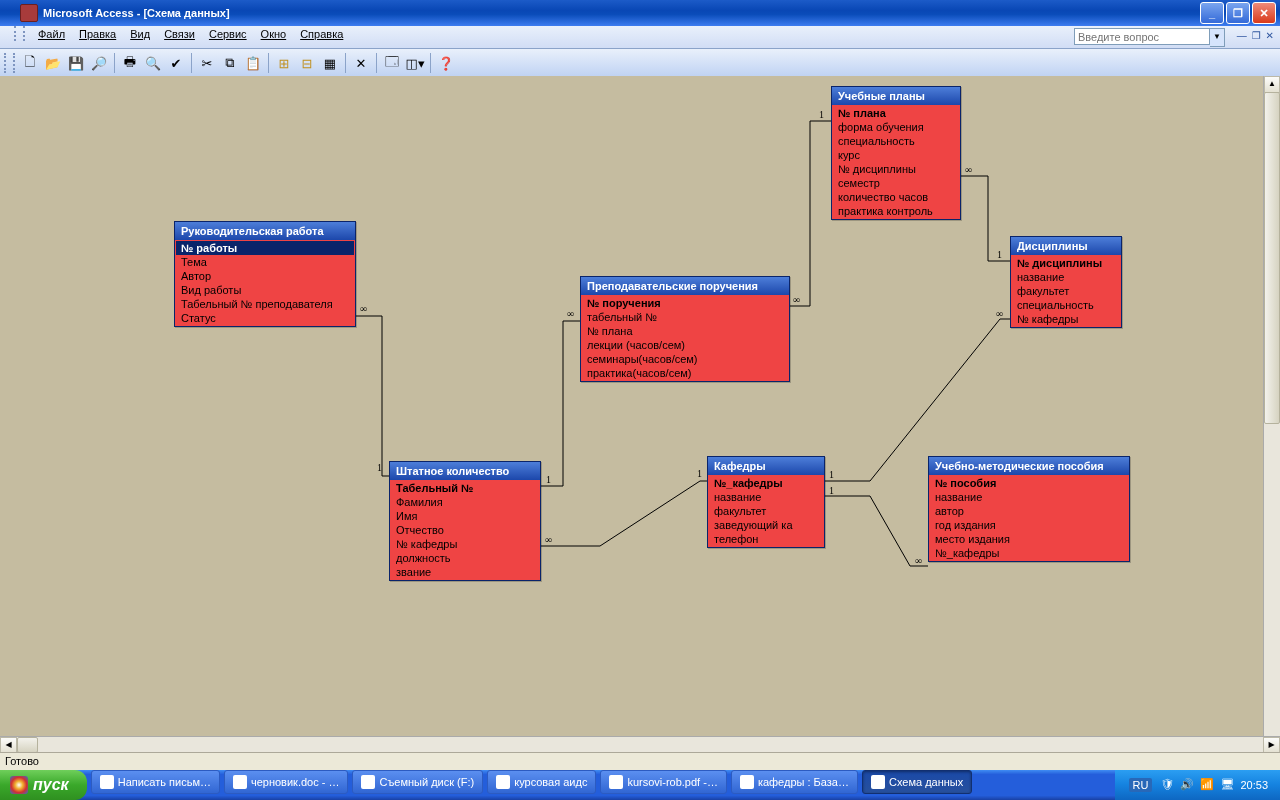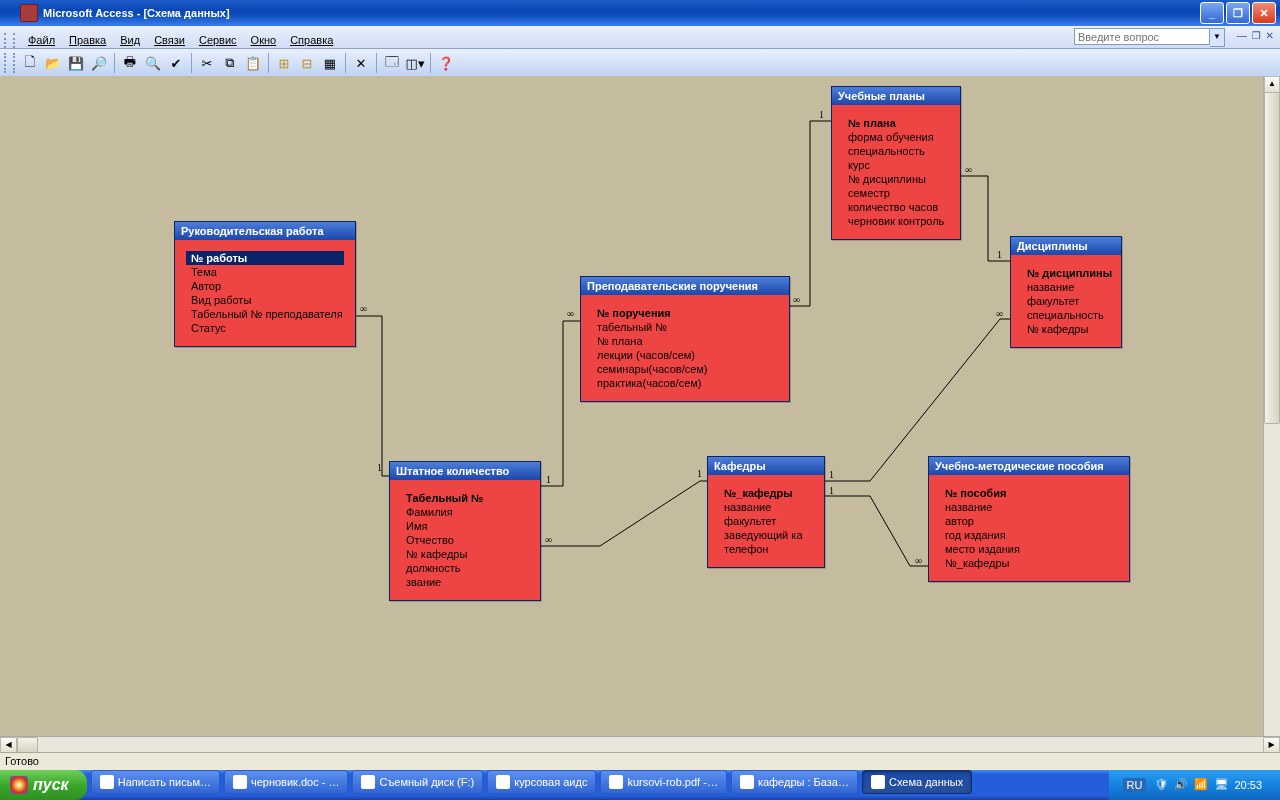--- a/index.html
+++ b/index.html
@@ -6,21 +6,21 @@
   
   .titlebar{height:26px;background:linear-gradient(to bottom,#1c5bc8,#0947b5 40%,#0a4cb9 55%,#3d7cf0);
     display:flex;align-items:center;color:#fff;font-weight:bold;padding-left:20px;position:relative}
   .titlebar .app-icon{width:16px;height:16px;background:#a83b3b;border:1px solid #6b1f1f;margin-right:5px;border-radius:2px}
   .win-btns{position:absolute;right:4px;top:2px;display:flex;gap:2px}
   .win-btn{width:22px;height:20px;border:1px solid #fff;border-radius:3px;
     background:linear-gradient(#7aa5ef,#346ad8);color:#fff;display:flex;align-items:center;justify-content:center;font-weight:bold;font-size:11px}
   .win-btn.close{background:linear-gradient(#f08b7a,#d93a1b)}
   
   .menubar{height:22px;background:linear-gradient(#e9f0fb,#d1ddf5);border-bottom:1px solid #8ba3c9;
-    display:flex;align-items:flex-end;padding-left:4px;color:#000;position:relative}
+    display:flex;align-items:flex-start;padding-left:14px;color:#000;position:relative}
   .menubar .grip{width:7px;height:15px;border-left:2px dotted #7e95c0;border-right:2px dotted #7e95c0;margin-right:6px}
   .menu-item{padding:2px 7px;cursor:default}
   .menu-item u{text-decoration:underline}
   .question-box{position:absolute;right:55px;top:2px;display:flex}
   .question-box input{width:128px;height:15px;border:1px solid #7f9db9;font-size:11px;padding:0 3px}
   .question-box .dd{width:14px;height:17px;border:1px solid #7f9db9;border-left:none;background:#d6e4fc;text-align:center;font-size:8px;line-height:15px}
   .menubar .mdi{position:absolute;right:6px;top:4px;display:flex;gap:5px;color:#3158a0;font-size:10px}
   
   .toolbar{height:28px;background:linear-gradient(#e9f0fb,#bfd2f3);border-bottom:1px solid #6f88b0;
     display:flex;align-items:center;padding-left:4px;gap:1px}
@@ -34,39 +34,39 @@
   .vscroll .thumb{position:absolute;left:0;right:0;top:16px;height:48%;background:linear-gradient(to right,#f3f2ec,#d6d3c1);border:1px solid #b5b29d;border-radius:2px}
   .hscroll{position:absolute;left:0;bottom:17px;right:0;height:16px;background:#e9e6dc;border-top:1px solid #aaa;display:flex;align-items:stretch}
   .hscroll .arr{width:15px;background:linear-gradient(#fcfcfa,#e4e1d2);border:1px solid #bcb9a8;font-size:8px;text-align:center;line-height:13px}
   .hscroll .thumb{flex:0 0 19px;background:linear-gradient(#f3f2ec,#d6d3c1);border:1px solid #b5b29d;border-radius:2px}
   .hscroll .track{flex:1;background:#e9e6dc}
   .statusbar{position:absolute;left:0;right:0;bottom:0;height:17px;background:#ece9d8;border-top:1px solid #aca899;padding-left:5px;line-height:16px;font-size:11px}
   
   .tbl{position:absolute;border:1px solid #0a246a;background:#ef4444;box-shadow:1px 1px 0 rgba(0,0,0,.2)}
   .tbl-title{background:linear-gradient(to bottom,#4d7ed9,#1c47ab);color:#fff;font-weight:bold;
     padding:3px 6px;font-size:11px;white-space:nowrap}
-  .tbl-body{padding:11px}
+  .tbl-body{padding:1px}
   .fld{padding:1px 5px;white-space:nowrap;font-size:11px;color:#000}
   .fld.pk{font-weight:bold}
   .fld.sel{background:#0a246a;color:#fff}
   
   svg.rel{position:absolute;left:0;top:0;width:100%;height:100%;pointer-events:none}
   svg.rel line{stroke:#000;stroke-width:1}
   .rel-lbl{position:absolute;font-size:10px;font-family:Tahoma;color:#000}
   
   .taskbar{position:absolute;left:0;right:0;bottom:0;height:30px;
     background:linear-gradient(to bottom,#3f8cf3,#245edb 15%,#245edb 85%,#1941a5);display:flex;align-items:flex-start}
   .start{height:30px;padding:0 18px 0 10px;background:linear-gradient(to bottom,#6fcf5b,#3aa82a 50%,#2f9020);
     color:#fff;font-weight:bold;font-style:italic;font-size:16px;display:flex;align-items:center;border-radius:0 12px 12px 0}
   .task-item{height:22px;margin-left:4px;padding:0 8px;background:linear-gradient(#5b8ff0,#3166d3);
     border:1px solid #2c5bc1;border-radius:3px;color:#fff;font-size:11px;display:flex;align-items:center;gap:4px;max-width:130px;overflow:hidden;white-space:nowrap}
   .task-item.active{background:linear-gradient(#1a49a8,#27509d);border-color:#112f70;box-shadow:inset 0 1px 3px rgba(0,0,0,.4)}
   .task-icon{width:14px;height:14px;background:#fff;border-radius:2px;flex:0 0 14px}
   .tray{margin-left:auto;height:30px;background:linear-gradient(to bottom,#2b9ef2,#1582df 50%,#0e67c2);
-    padding:0 18px 0 14px;display:flex;align-items:center;gap:6px;color:#fff;font-size:11px}
+    padding:0 12px 0 14px;display:flex;align-items:center;gap:6px;color:#fff;font-size:11px}
   .tray .lang{background:#2868b8;padding:1px 4px;border-radius:2px;margin-right:2px}
   .tray-ic{width:14px;height:14px}
 </style>
 </head>
 <body>
 
 <div class="titlebar">
   <div class="app-icon"></div>
   <span>Microsoft Access - [Схема данных]</span>
   <div class="win-btns">
@@ -196,21 +196,21 @@
   <div class="tbl" id="tbl-plany" style="left:831px;top:10px;width:128px">
       <div class="tbl-title">Учебные планы</div>
       <div class="tbl-body">
         <div class="fld pk">№ плана</div>
         <div class="fld">форма обучения</div>
         <div class="fld">специальность</div>
         <div class="fld">курс</div>
         <div class="fld">№ дисциплины</div>
         <div class="fld">семестр</div>
         <div class="fld">количество часов</div>
-        <div class="fld">черновик контроль</div>
+        <div class="fld">практика контроль</div>
       </div>
     </div>
   <div class="tbl" id="tbl-disc" style="left:1010px;top:160px;width:110px">
       <div class="tbl-title">Дисциплины</div>
       <div class="tbl-body">
         <div class="fld pk">№ дисциплины</div>
         <div class="fld">название</div>
         <div class="fld">факультет</div>
         <div class="fld">специальность</div>
         <div class="fld">№ кафедры</div>

